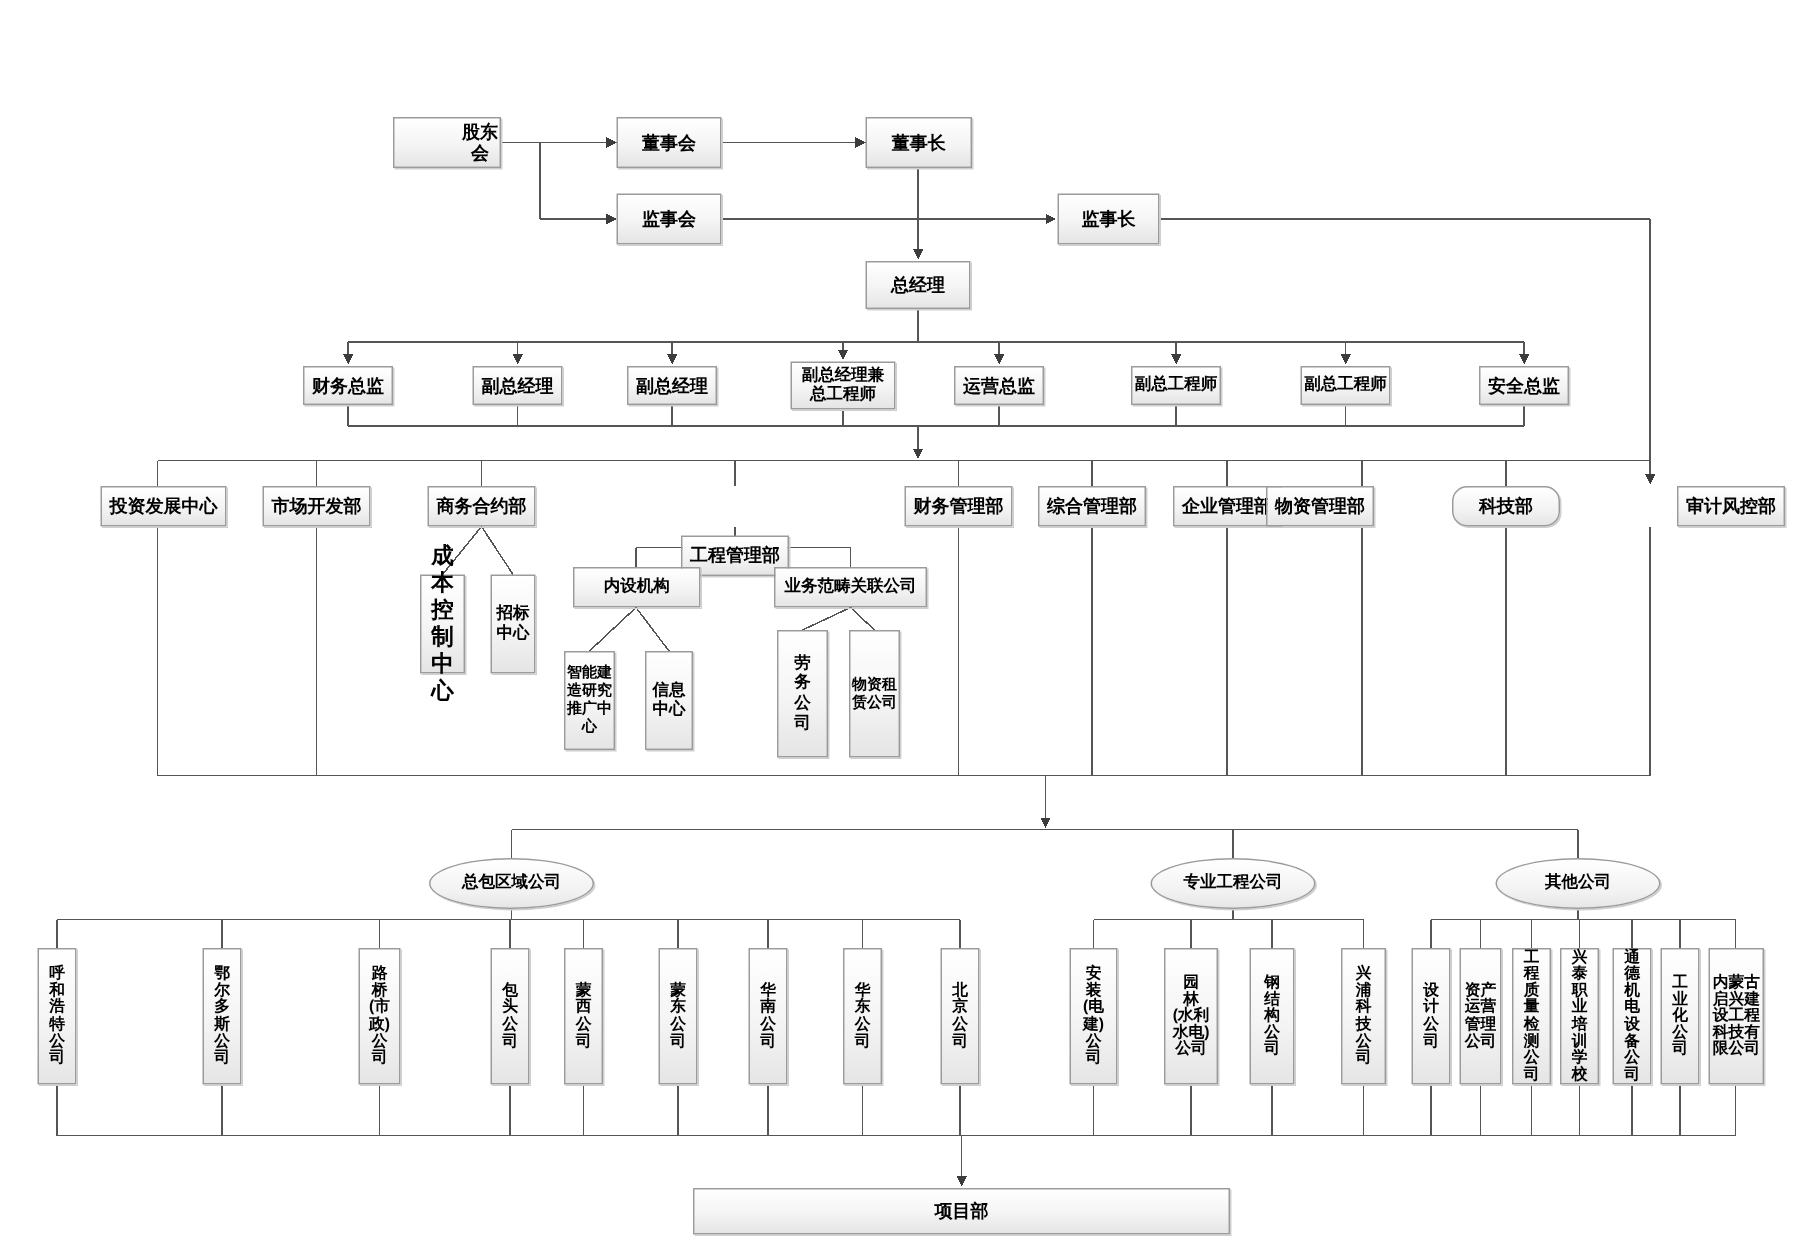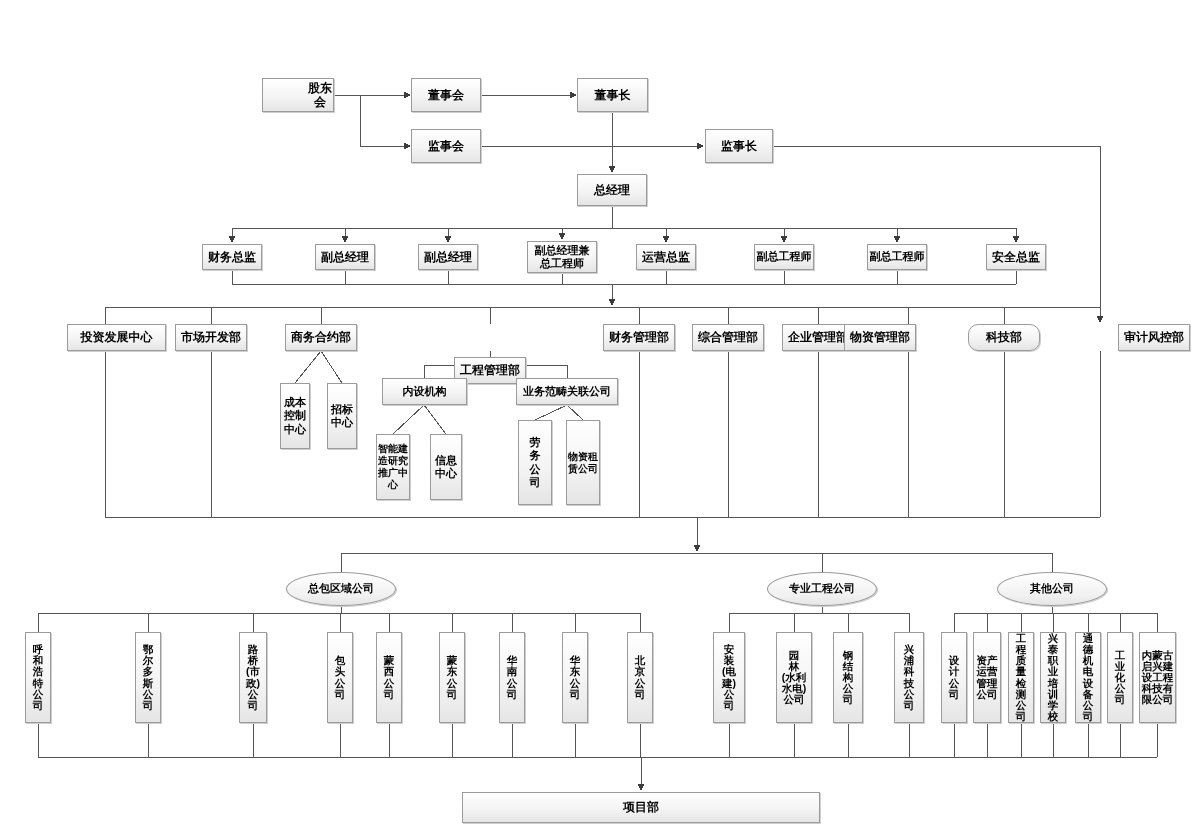--- a/index.html
+++ b/index.html
@@ -146,31 +146,31 @@
       <div class="node" style="left: 577px; top: 174px; width: 70px; height: 32px; font-size: 12px;">总经理</div>
       <div class="node" style="left: 202px; top: 244px; width: 60px; height: 26px; font-size: 12px;">财务总监</div>
       <div class="node" style="left: 315px; top: 244px; width: 60px; height: 26px; font-size: 12px;">副总经理</div>
       <div class="node" style="left: 418px; top: 244px; width: 60px; height: 26px; font-size: 12px;">副总经理</div>
       <div class="node" style="left: 527px; top: 241px; width: 70px; height: 32px; font-size: 11px;">副总经理兼
 总工程师</div>
       <div class="node" style="left: 636px; top: 244px; width: 60px; height: 26px; font-size: 12px;">运营总监</div>
       <div class="node" style="left: 754px; top: 244px; width: 60px; height: 26px; font-size: 11px;">副总工程师</div>
       <div class="node" style="left: 867px; top: 244px; width: 60px; height: 26px; font-size: 11px;">副总工程师</div>
       <div class="node" style="left: 986px; top: 244px; width: 60px; height: 26px; font-size: 12px;">安全总监</div>
-      <div class="node" style="left: 67px; top: 324px; width: 99px; height: 27px; font-size: 12px; text-align: center;">投资发展中心</div>
+      <div class="node" style="left: 67px; top: 324px; width: 84px; height: 27px; font-size: 12px; text-align: center;">投资发展中心</div>
       <div class="node" style="left: 175px; top: 324px; width: 72px; height: 27px; font-size: 12px;">市场开发部</div>
       <div class="node" style="left: 285px; top: 324px; width: 72px; height: 27px; font-size: 12px;">商务合约部</div>
       <div class="node" style="left: 454px; top: 324px; width: 72px; height: 27px; font-size: 12px; margin-top: 33px;">工程管理部</div>
       <div class="node" style="left: 603px; top: 324px; width: 72px; height: 27px; font-size: 12px;">财务管理部</div>
       <div class="node" style="left: 692px; top: 324px; width: 72px; height: 27px; font-size: 12px;">综合管理部</div>
       <div class="node" style="left: 782px; top: 324px; width: 72px; height: 27px; font-size: 12px;">企业管理部</div>
       <div class="node" style="left: 844px; top: 324px; width: 72px; height: 27px; font-size: 12px;">物资管理部</div>
       <div class="node" style="left: 968px; top: 324px; width: 72px; height: 27px; font-size: 12px; border-radius: 10px;">科技部</div>
       <div class="node" style="left: 1118px; top: 324px; width: 72px; height: 27px; font-size: 12px;">审计风控部</div>
-      <div class="node" style="left: 280px; top: 383px; width: 30px; height: 66px; font-size: 11px;">成本
+      <div class="node" style="left: 280px; top: 383px; width: 30px; height: 66px; font-size: 15px;">成本
 控制
 中心</div>
       <div class="node" style="left: 327px; top: 383px; width: 30px; height: 66px; font-size: 11px;">招标
 中心</div>
       <div class="node" style="left: 382px; top: 378px; width: 85px; height: 27px; font-size: 11px;">内设机构</div>
       <div class="node" style="left: 516px; top: 378px; width: 102px; height: 27px; font-size: 11px;">业务范畴关联公司</div>
       <div class="node" style="left: 376px; top: 434px; width: 34px; height: 66px; font-size: 10px;">智能建
 造研究
 推广中
 心</div>

